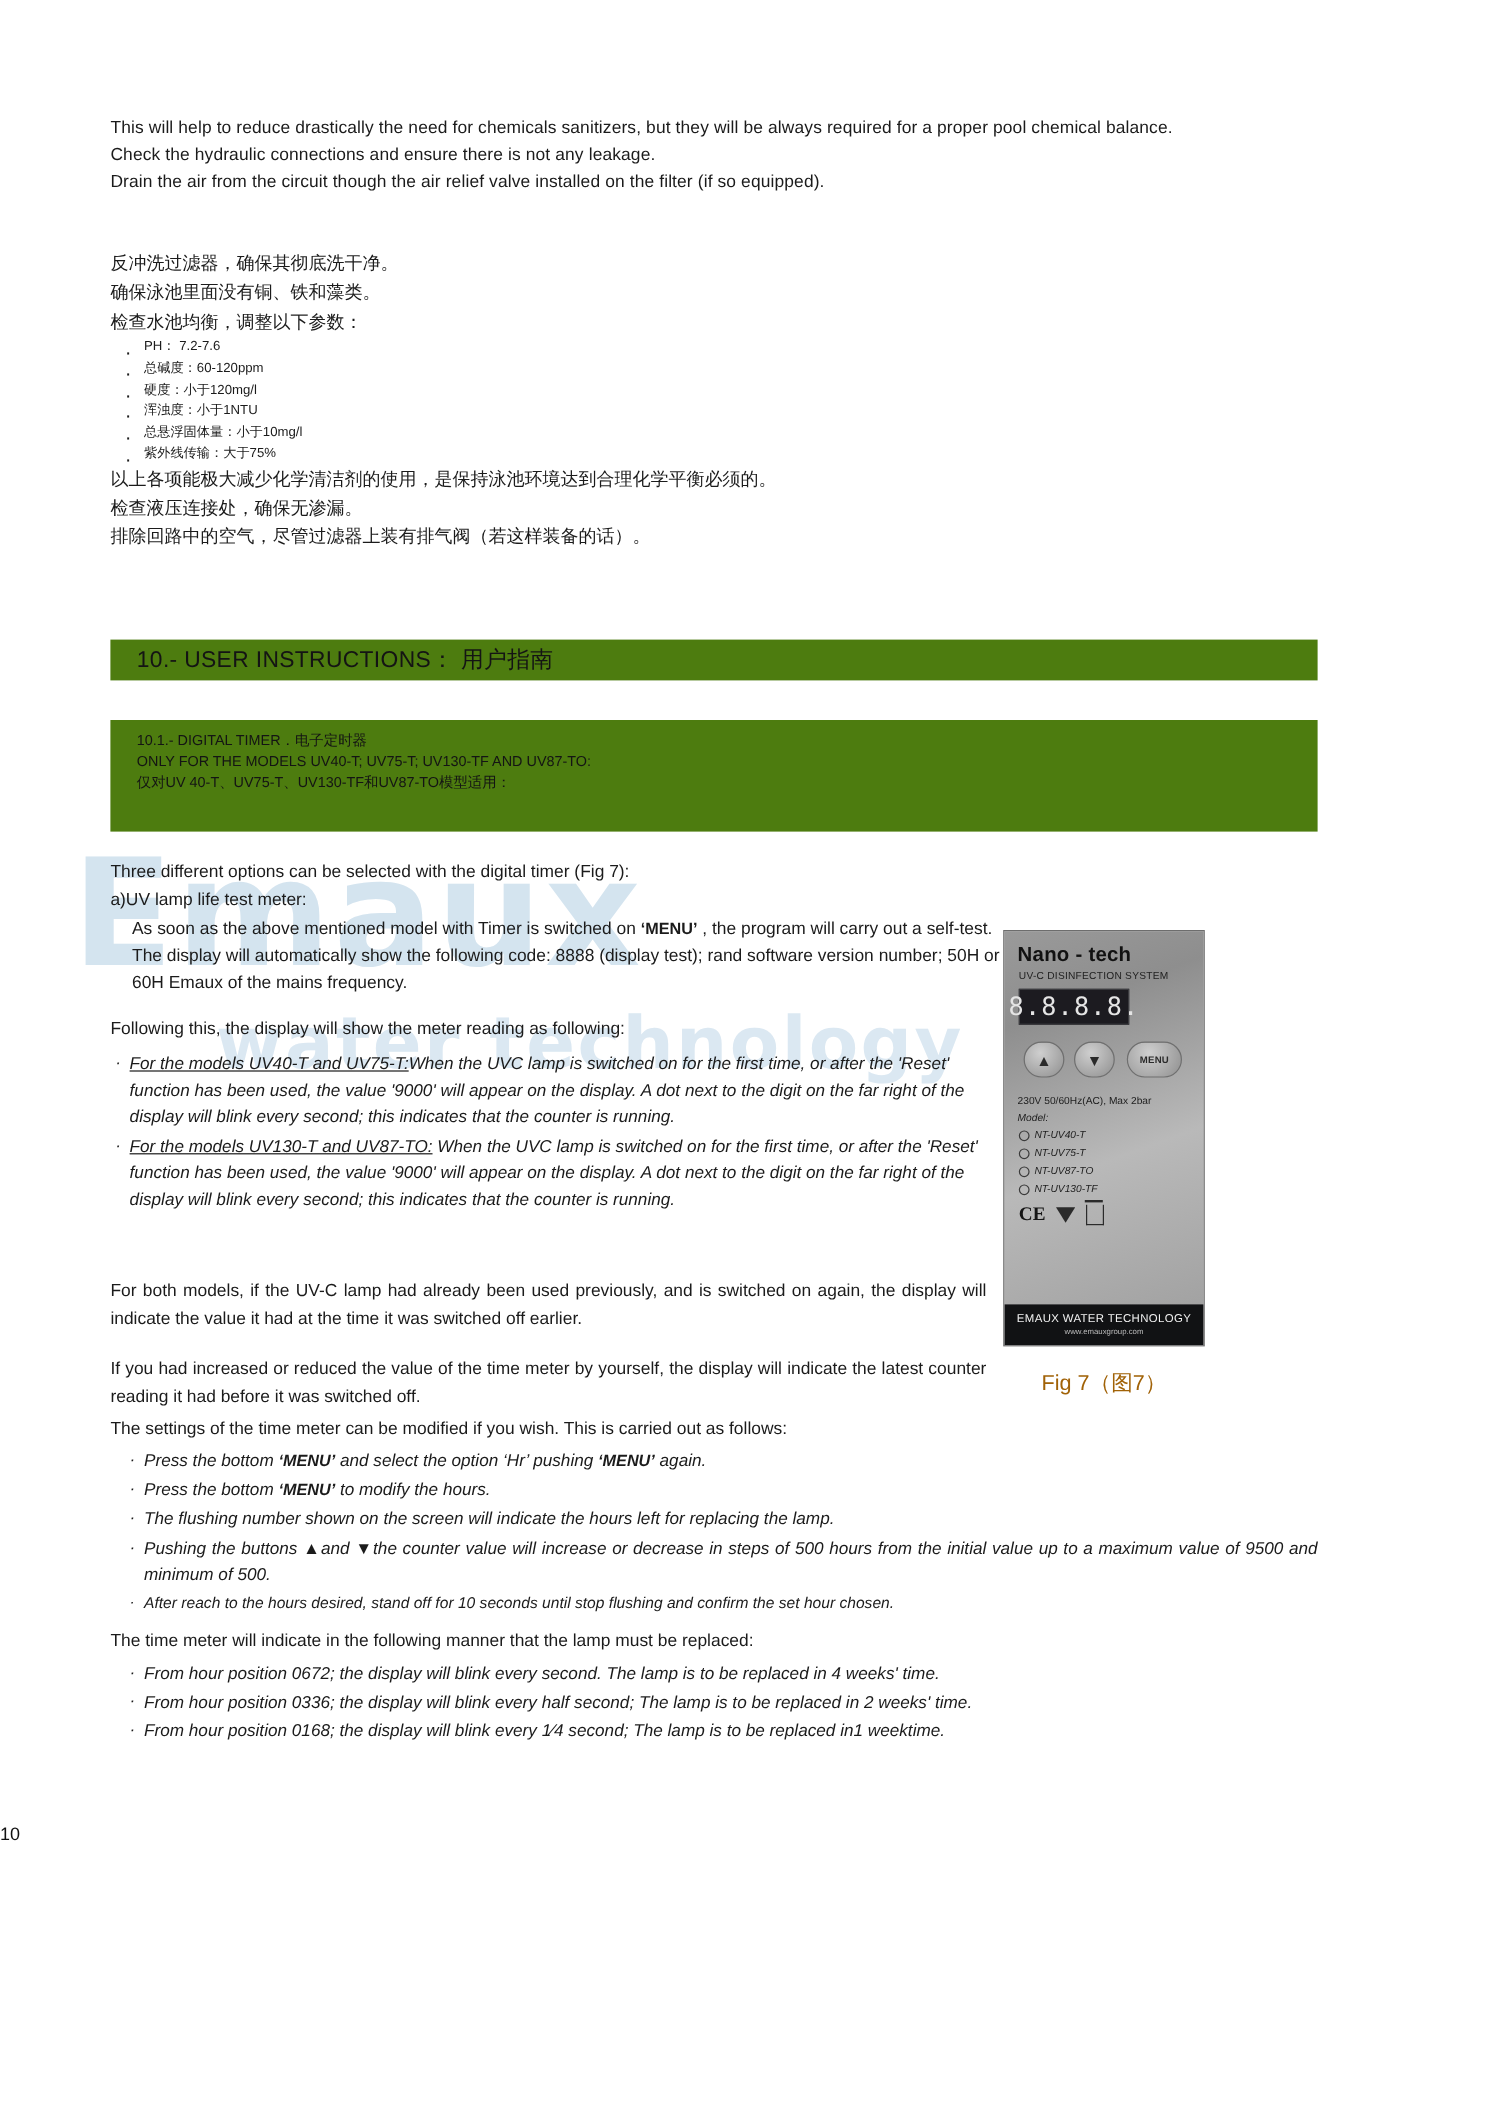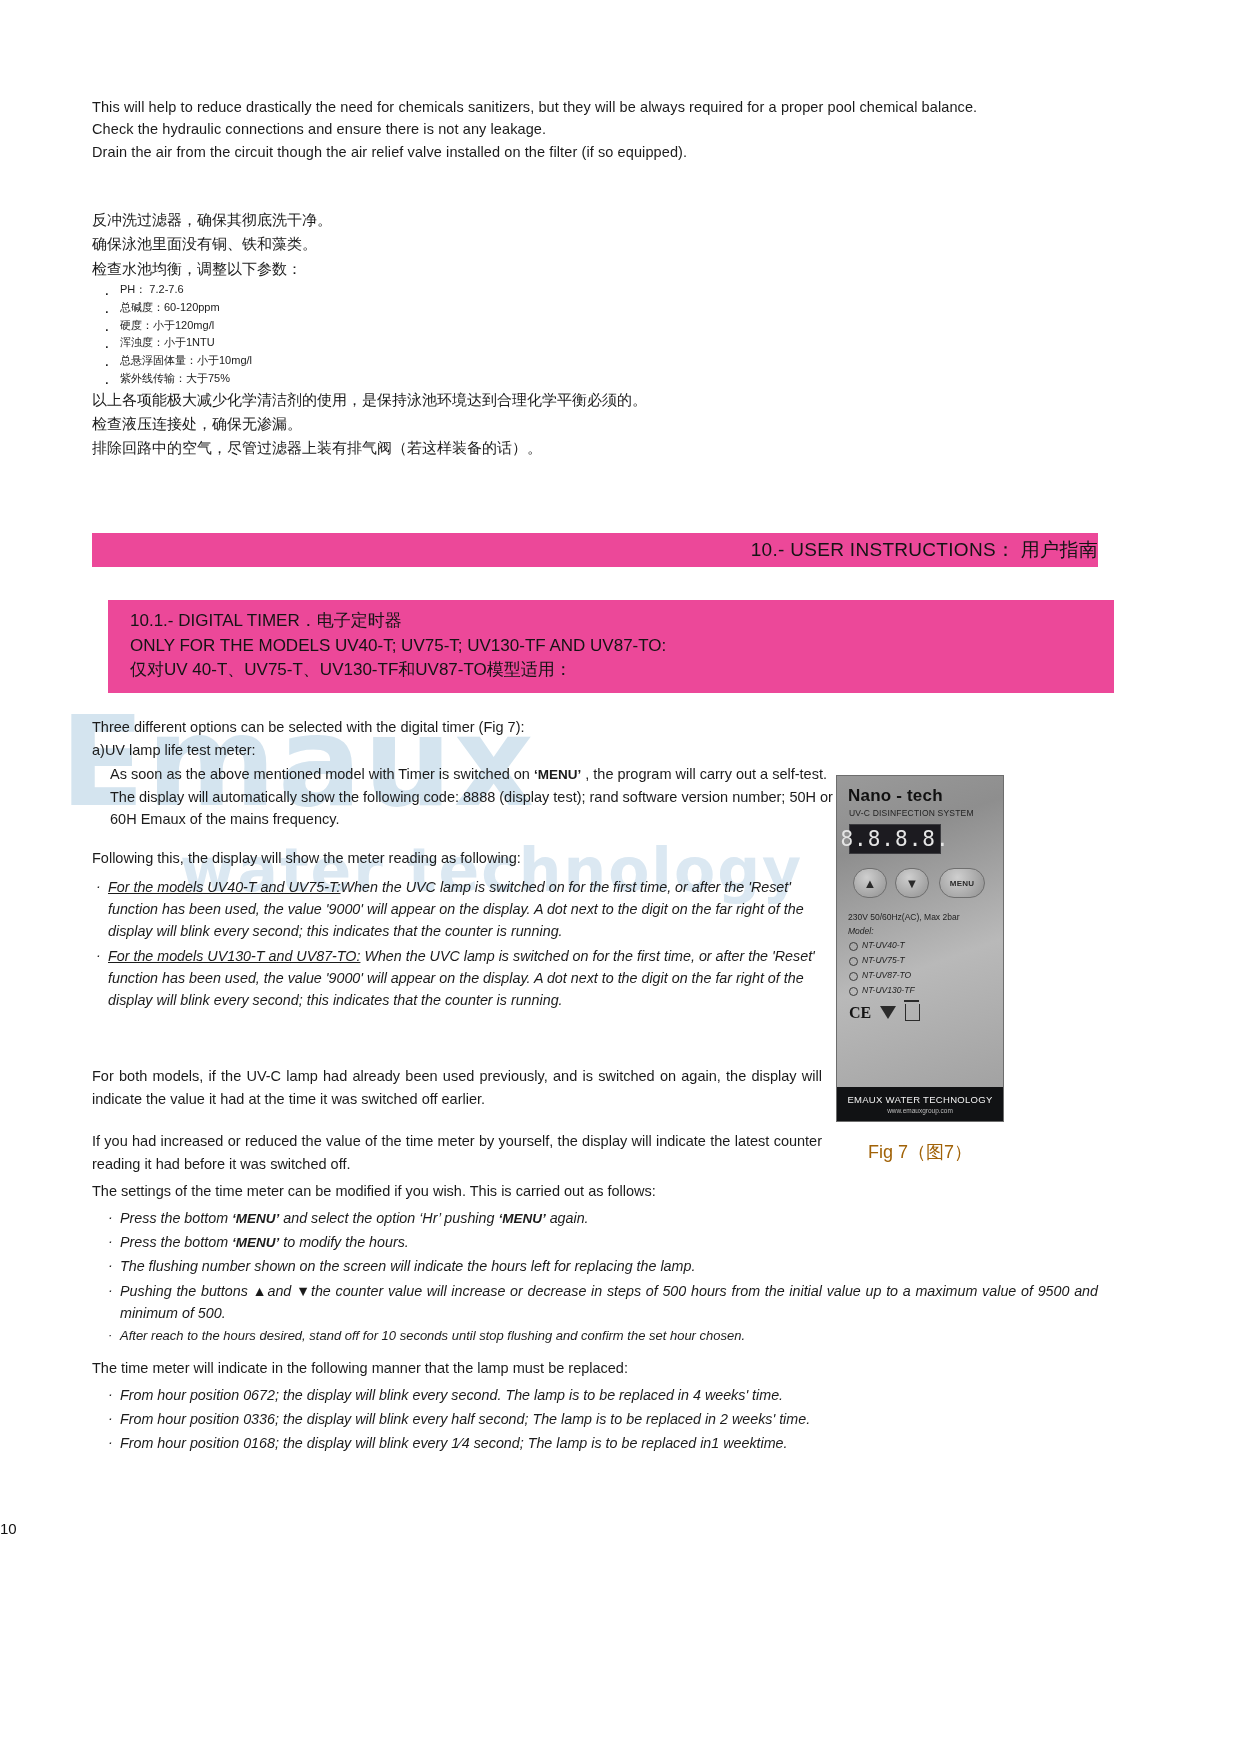--- a/index.html
+++ b/index.html
@@ -82,42 +82,40 @@
     content: "·";
     position: absolute;
     left: 12px;
     top: -1px;
     font-size: 17px;
   }
   .section-bar {
     position: absolute;
     left: 92px;
     width: 1006px;
-    background: #ec4899;
+    background: #4d7c0f;
     color: #141414;
-    justify-content: flex-end;
   }
   .section-bar-10 {
     top: 533px;
     height: 34px;
     display: flex;
     align-items: center;
     padding-left: 22px;
     box-sizing: border-box;
     font-size: 19px;
     letter-spacing: 0.3px;
   }
   .section-bar-101 {
     top: 600px;
     height: 93px;
     padding: 9px 0 0 22px;
     box-sizing: border-box;
-    font-size: 17px;
+    font-size: 12px;
     line-height: 1.45;
-    margin-left: 16px;
   }
   .sub-line {
     display: block;
   }
   .body-text {
     font-size: 14.5px;
     line-height: 1.56;
     color: #1b1b1b;
   }
   .indent-1 {

